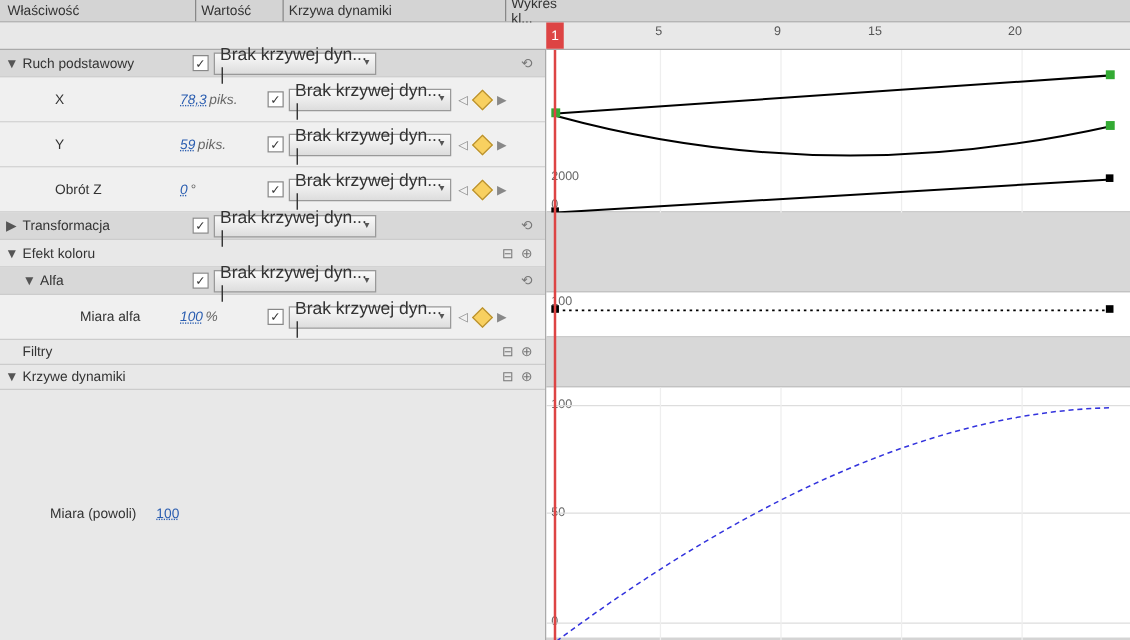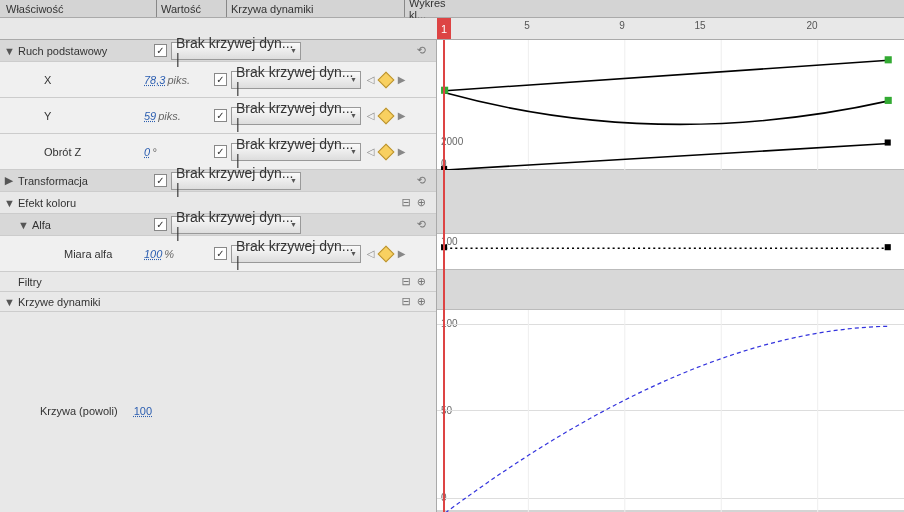--- a/index.html
+++ b/index.html
@@ -181,21 +181,21 @@
     <div class="prop-row section light" style="height:20px">
       <span class="tri">▼</span>
       <span class="prop-name">Krzywe dynamiki</span>
       <div class="section-icons">
           <span>⊟</span>
           <span>⊕</span>
         </div>
     </div>
 
     <div class="prosta-row">
-      <span>Krzywa (powoli)</span>
+      <span>Miara (powoli)</span>
       <span class="val-link">100</span>
     </div>
 
   </div>
 
   <div class="right-panel">
 
     <div class="graph-bg" style="top:0; left:0; right:0; height:130px;">
       <svg class="curve-svg" viewBox="0 0 460 130" preserveAspectRatio="none">
         <line x1="90" y1="0" x2="90" y2="130" stroke="#eee"></line>

